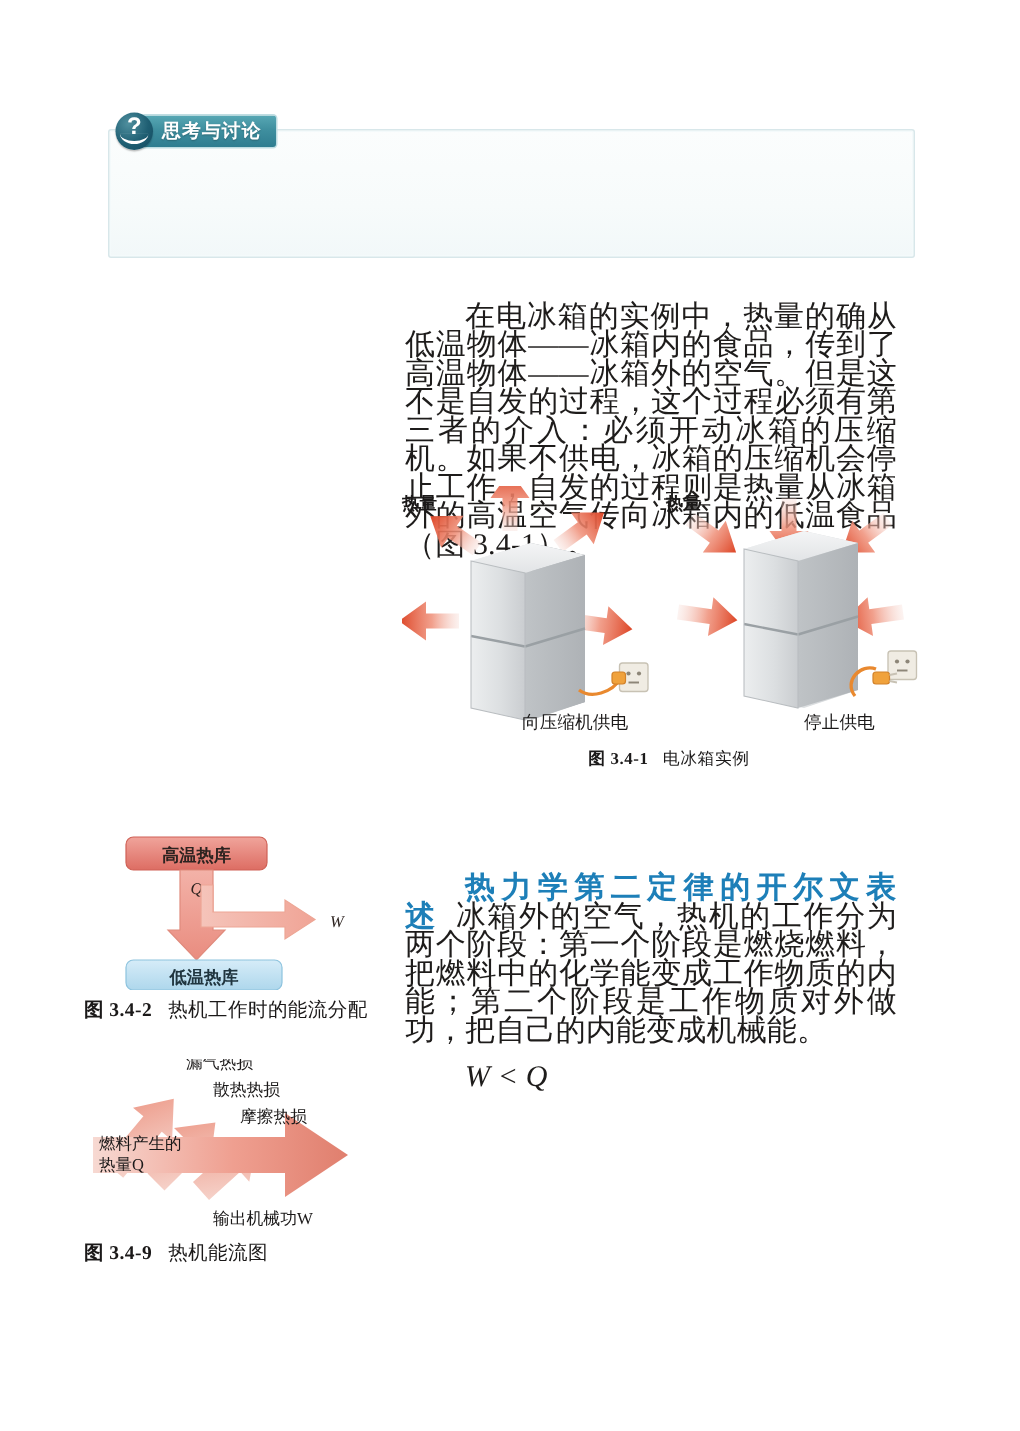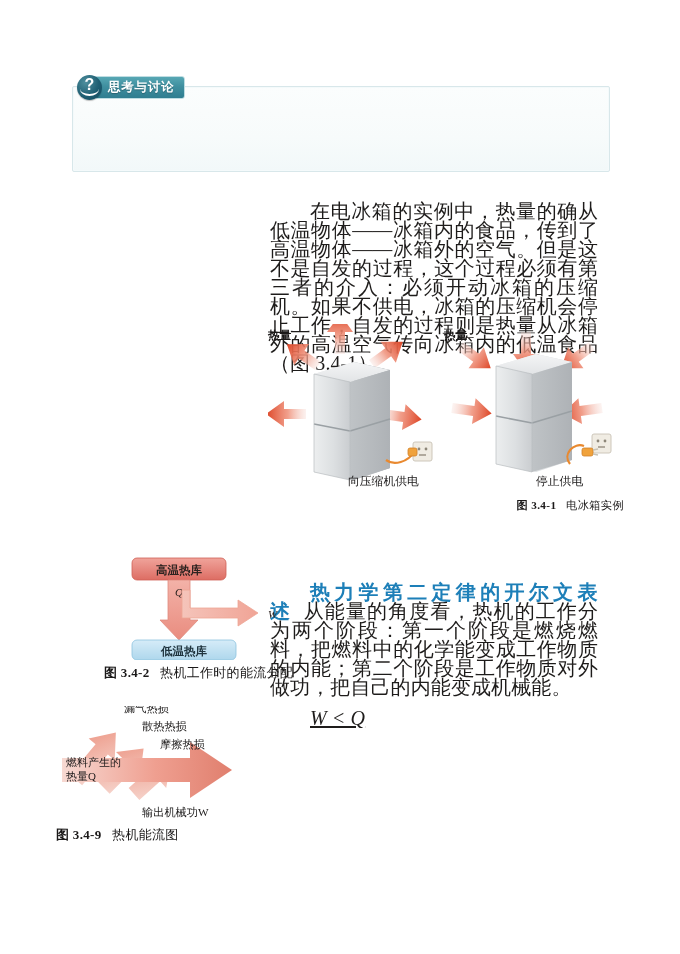--- a/index.html
+++ b/index.html
@@ -63,36 +63,36 @@
     position:absolute;left:258px;top:190px;width:352px;
   }
   .col-right p{
     margin:12px;font-size:20px;line-height:19px;
     text-indent:2em;text-align:justify;letter-spacing:.1px;color:#1e1c1b;
   }
   .lead{color:#1d7fb8;font-weight:700;letter-spacing:.6px;}
   .ital{font-family:"Liberation Serif",serif;font-style:italic;}
   .formula{
     text-align:center;font-style:italic;font-size:14px;
-    margin:2px 0 0 0;text-indent:0;letter-spacing:1px;text-decoration:underline;
+    margin:2px 0 0 0;text-indent:0;letter-spacing:1px;
   }
 
   
   .fig1{position:absolute;left:256px;top:324px;width:356px;height:205px;margin-left:12px;}
   .fig-cap{
     font-size:11.2px;text-align:center;color:#1b1919;letter-spacing:.4px;
     font-family:"Liberation Serif",serif;
   }
   .fig-cap b{font-weight:700;}
   .heat-label{
     position:absolute;font-size:11.5px;font-weight:700;color:#1b1919;letter-spacing:.3px;
   }
 
   
-  .fig2{position:absolute;left:62px;top:556px;width:186px;height:122px;margin-left:48px;}
+  .fig2{position:absolute;left:62px;top:556px;width:186px;height:122px;}
   .fig3{position:absolute;left:62px;top:706px;width:186px;height:140px;}
   .cap-line{
     position:absolute;font-size:13px;color:#1b1919;letter-spacing:.3px;white-space:nowrap;
   }
 
   
   .footer{
     position:absolute;left:72px;top:893px;display:flex;align-items:baseline;gap:12px;
   }
   .footer .pg{font-size:12.5px;color:#5d5a58;font-family:"Liberation Sans",sans-serif;}
@@ -117,21 +117,21 @@
     </div>
   </div>
 
 
   <div class="col-right">
     <p>在电冰箱的实例中，热量的确从低温物体——冰箱内的食品，传到了高温物体——冰箱外的空气。但是这不是自发的过程，这个过程必须有第三者的介入：必须开动冰箱的压缩机。如果不供电，冰箱的压缩机会停止工作，自发的过程则是热量从冰箱外的高温空气传向冰箱内的低温食品（图 3.4-1）。</p>
 
     <div style="height:186px"></div>
 
     <p style="text-indent:2em;">
-      <span class="lead">热力学第二定律的开尔文表述</span><span>&nbsp;&nbsp;</span><span>从能量的角度看，热机的工作分为两个阶段：第一个阶段是燃烧燃料，把燃料中的化学能变成工作物质的内能；第二个阶段是工作物质对外做功，把自己的内能变成机械能。</span>
+      <span class="lead">热力学第二定律的开尔文表述</span><span>&nbsp;&nbsp;</span><span>冰箱外的空气，热机的工作分为两个阶段：第一个阶段是燃烧燃料，把燃料中的化学能变成工作物质的内能；第二个阶段是工作物质对外做功，把自己的内能变成机械能。</span>
     </p>
 
 
     <p class="formula">W &lt; Q</p>
 
   </div>
 
   <div class="fig1">
 
     <div class="heat-label" style="left:0px;top:4px;">热量</div>
@@ -253,21 +253,21 @@
             <circle cx="155" cy="117" r="1.4" fill="#8d8678"></circle>
           <path d="M148,123 l7,0" stroke="#8d8678" stroke-width="1.3"></path>
           <rect x="132" y="124" width="11" height="8" rx="2" fill="#f0a23c" stroke="#d2822a" stroke-width="0.8"></rect>
           <path d="M143,126 l5,-1 M143,130 l5,1" stroke="#c8c2b4" stroke-width="1.4"></path>
         </g>
 
         <text x="86" y="161" font-size="11.8" fill="#1b1919" font-family="Liberation Serif, serif">停止供电</text>
       </g>
     </svg>
 
-    <div class="fig-cap" style="position:absolute;left:0;top:174px;width:356px;text-align:right;">
+    <div class="fig-cap" style="position:absolute;left:0;top:174px;width:356px;">
       <b>图 3.4-1</b>
       &nbsp;&nbsp;<span>电冰箱实例</span>
     </div>
   </div>
 
   <div class="fig2">
     <svg width="186" height="104" viewBox="0 0 186 104">
       <defs>
         <linearGradient id="hotBox" x1="0" y1="0" x2="0" y2="1">
           <stop offset="0%" stop-color="#f0a49b"></stop>

